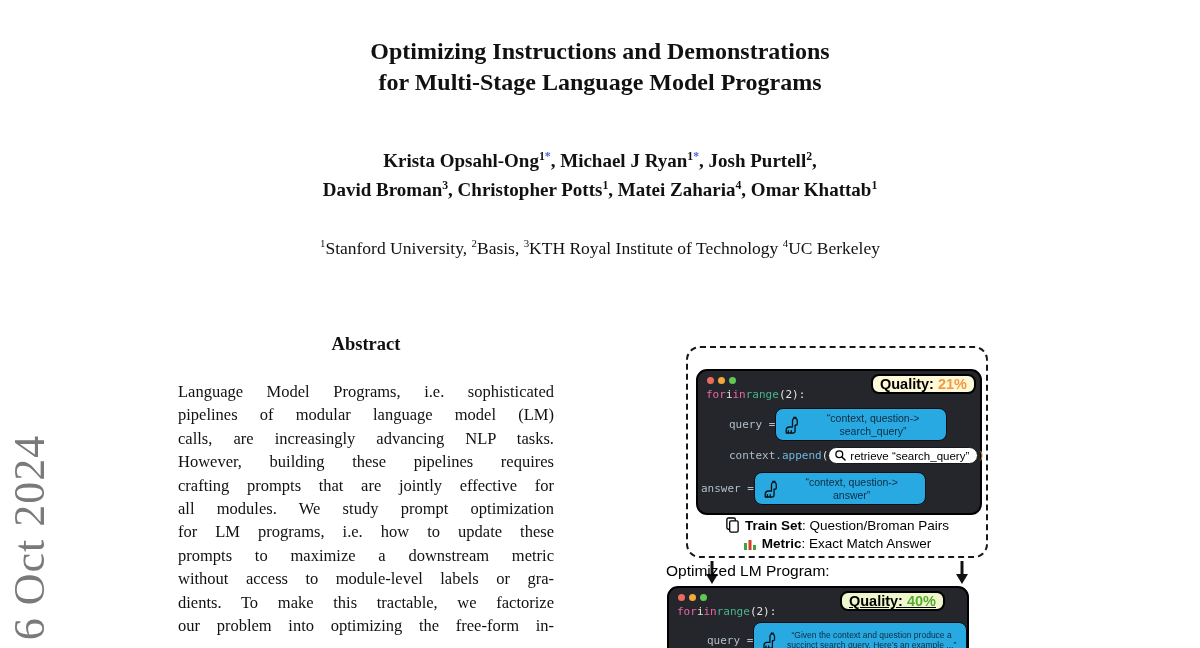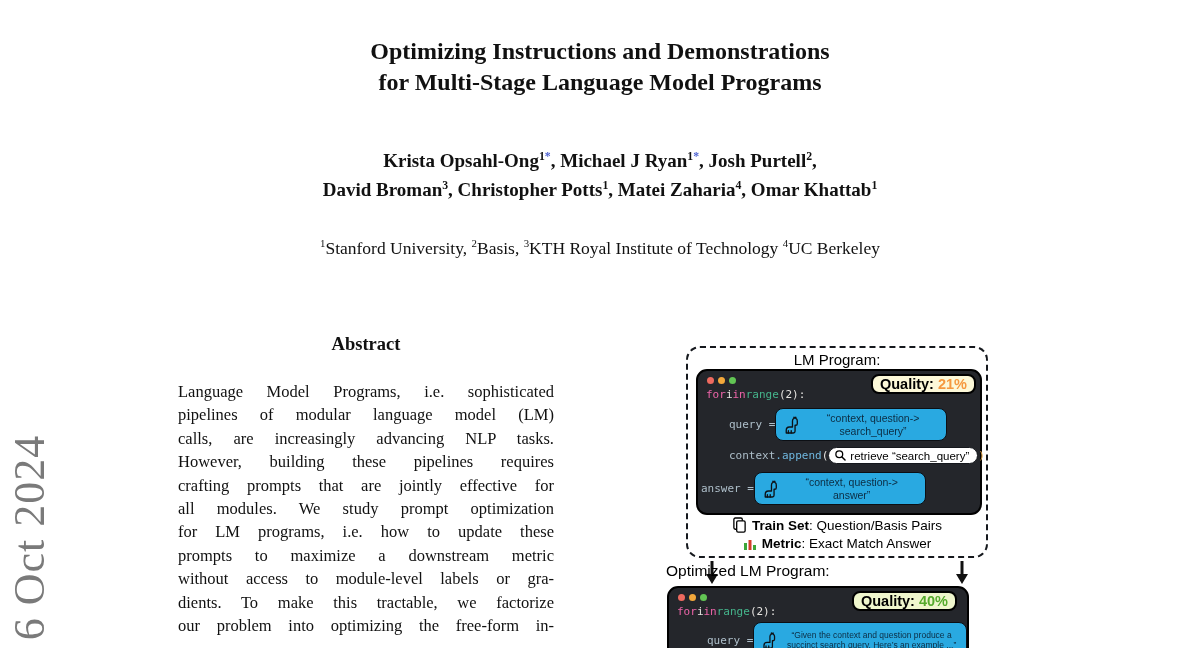--- a/index.html
+++ b/index.html
@@ -42,21 +42,21 @@
   .code-window { position:absolute; background:#24262b; border:2px solid #000;
                  border-radius:11px; font-family:"DejaVu Sans Mono", monospace;padding-left:17px; }
   .win1 { left:8px; top:21px; width:286px; height:146px; }
   .dots { position:absolute; left:9px; top:6px; display:flex; gap:4px; }
   .dot { width:7px; height:7px; border-radius:50%; }
   .dot-red { background:#ee6a5f; } .dot-yellow { background:#f3a83b; } .dot-green { background:#62c554; }
 
   .quality-badge { position:absolute; top:3px; background:#fcf8d8; border:2px solid #000;
                    border-radius:8px; padding:0 7px; font-size:14.5px; font-weight:bold;
                    font-family:"Liberation Sans", sans-serif; color:#000; white-space:nowrap; }
-  .q1 { right:4px; } .q2 { right:10px; background:#eff6cd; }
+  .q1 { right:4px; } .q2 { right:22px; background:#eff6cd;text-decoration:underline; }
   .q-orange { color:#f6993f; } .q-green { color:#55aa2d; }
 
   .code-line { position:absolute; font-size:11px; color:#e6e4e1; white-space:nowrap;
                display:flex; align-items:center; }
   .tok-kw { color:#ed64a9; } .tok-fn { color:#45b58c; } .tok-var { color:#aebfca; }
   .tok-attr { color:#6fb7df; } .tok-plain { color:#e6e4e1; } .tok-orange { color:#dc9f46; }
 
   .lm-box { background:#29a9e1; border:1.5px solid #0c0f14; border-radius:8px;
             display:flex; align-items:center; gap:2px; padding:2px 4px;
             color:#0c2c42; font-family:"Liberation Sans", sans-serif; font-weight:normal; }
@@ -110,21 +110,20 @@
   <div class="abs-line">for LM programs, i.e. how to update these</div>
   <div class="abs-line">prompts to maximize a downstream metric</div>
   <div class="abs-line">without access to module-level labels or gra-</div>
   <div class="abs-line">dients. To make this tractable, we factorize</div>
   <div class="abs-line">our problem into optimizing the free-form in-</div>
 </div>
 
 <div class="fig">
 
   <div class="dashed-box">
-    <div class="lm-label">LM Program:</div>
 
     <div class="code-window win1">
       <div class="dots">
         <div class="dot dot-red"></div>
         <div class="dot dot-yellow"></div>
         <div class="dot dot-green"></div>
       </div>
       <div class="quality-badge q1"><span>Quality:</span>&nbsp;<span class="q-orange">21%</span></div>
 
       <div class="code-line" style="left:8px; top:17px;">
@@ -177,21 +176,21 @@
           </div>
         </div>
       </div>
     </div>
 
     <div class="meta-row" style="top:169px;">
       <svg width="15" height="16" viewBox="0 0 16 17">
         <rect x="2" y="1" width="9" height="12" rx="1.5" fill="#fff" stroke="#000" stroke-width="1.4"></rect>
         <rect x="5" y="4" width="9" height="12" rx="1.5" fill="#fff" stroke="#000" stroke-width="1.4"></rect>
       </svg>
-      <span><b>Train Set</b><span>: Question/Basis Pairs</span></span>
+      <span><b>Train Set</b><span>: Question/Broman Pairs</span></span>
     </div>
     <div class="meta-row" style="top:188px;">
       <svg width="14" height="14" viewBox="0 0 14 14">
         <rect x="1" y="6" width="3" height="7" fill="#3da639"></rect>
         <rect x="5.5" y="3" width="3" height="10" fill="#d43d2a"></rect>
         <rect x="10" y="8" width="3" height="5" fill="#3da639"></rect>
       </svg>
       <span><b>Metric</b><span>: Exact Match Answer</span></span>
     </div>
   </div>

